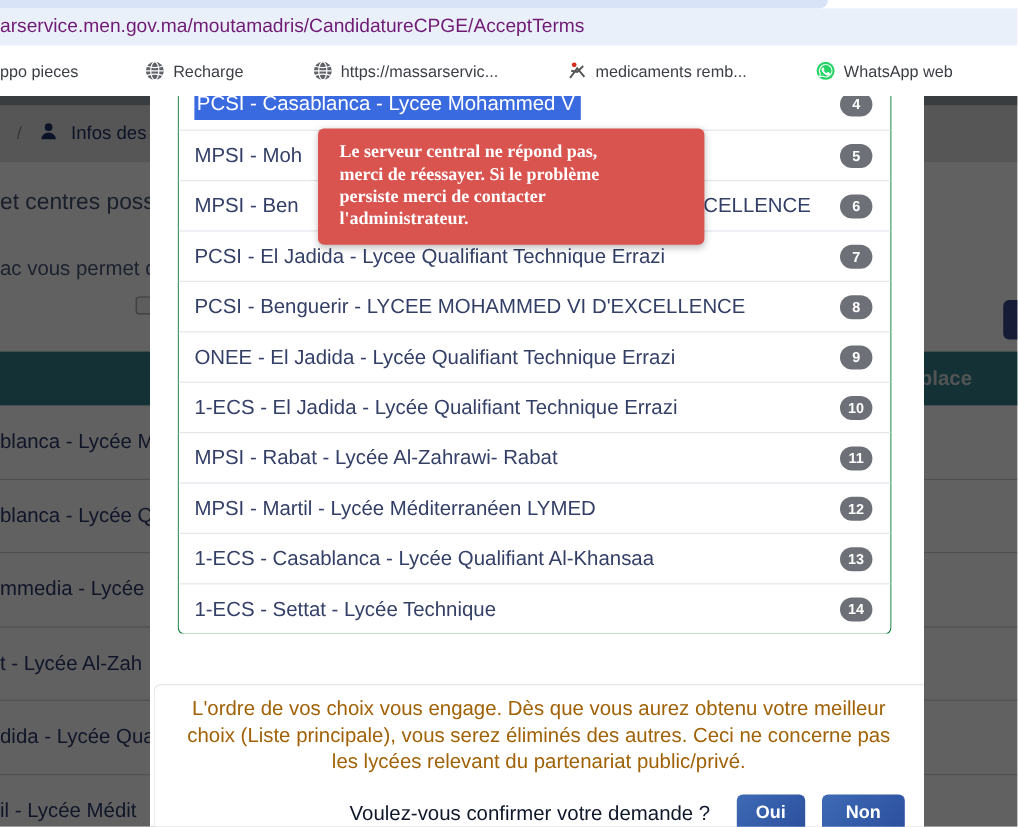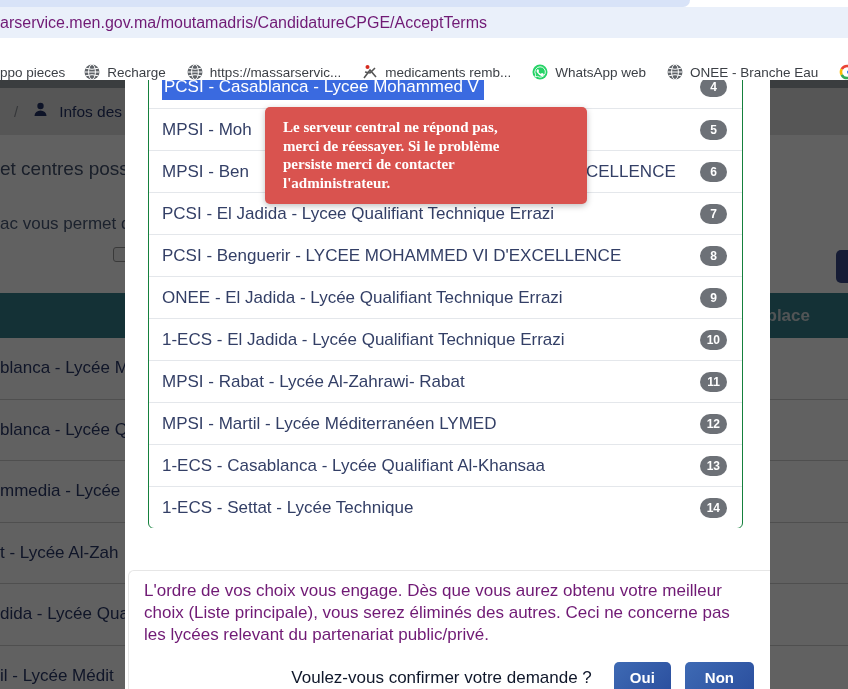--- a/index.html
+++ b/index.html
@@ -8,21 +8,21 @@
   .screen { position:relative; width:848px; height:689px; }
 
   
   .tab-strip { position:absolute; top:0; left:0; width:848px; height:7px; background:#fff; }
   .tab-remnant { position:absolute; top:0; left:0; width:690px; height:7px;
                  background:#d8e3f8; border-radius:0 0 10px 0; }
   .address-bar { position:absolute; top:7px; left:0; width:848px; height:31px;
                  background:#eaf0fa; display:flex; align-items:center; }
   .url { font-size:16px; color:#701a75; white-space:nowrap; }
   .bookmarks-bar { position:absolute; top:38px; left:0; width:848px; height:42px;
-                   background:#fff; display:flex; align-items:flex-end; }
+                   background:#fff; display:flex; align-items:center;gap:37px; }
   .bm { display:flex; align-items:center; margin-right:21px; white-space:nowrap; cursor:pointer; }
   .bm-icon { width:16px; height:16px; margin-right:7px; flex:0 0 auto; }
   .bm-label { font-size:13.5px; color:#3b3f45; }
   .bm.first { margin-right:19px; }
 
   
   .page { position:absolute; top:80px; left:0; width:848px; height:609px; background:#fff; }
 
   
   .bg { position:absolute; inset:0; }
@@ -65,21 +65,21 @@
            border-radius:10px; display:flex; align-items:center; justify-content:center; }
 
   .tooltip { position:absolute; top:27px; left:140px; width:322px; z-index:4;
              background:#d9534f; border-radius:5px; padding:11px 16px 12px 18px;
              box-shadow:0 2px 6px rgba(0,0,0,0.25);font-family:Liberation Serif, serif; }
   .tooltip div { color:#fff; font-size:15px; font-weight:bold; line-height:18.5px; white-space:nowrap; }
 
   .dialog-footer { position:absolute; top:490px; left:3px; right:0; bottom:0;
                    background:#fff; border-top:1px solid #e6e6e6; border-left:1px solid #e6e6e6;
                    border-radius:6px 0 0 0; padding:9px 16px 0 15px; }
-  .note div { font-size:17px; color:#701a75; line-height:22px; white-space:nowrap; }
+  .note div { font-size:17px; color:#a16207; line-height:22px; white-space:nowrap;text-align:center; }
   .confirm-row { margin-top:16px; display:flex; align-items:center; justify-content:flex-end; }
   .question { font-size:17px; color:#0f172a; margin-right:22px; white-space:nowrap; }
   .btn { border:none; cursor:pointer; color:#fff; font-weight:bold; font-size:15px;
          font-family:"Liberation Sans", sans-serif; padding:7px 16px; border-radius:5px;
          background:linear-gradient(135deg,#3e6ab4 0%,#2b4f9e 100%); }
   .btn + .btn { margin-left:14px; padding:7px 20px; }
 </style>
 </head>
 <body>
 

